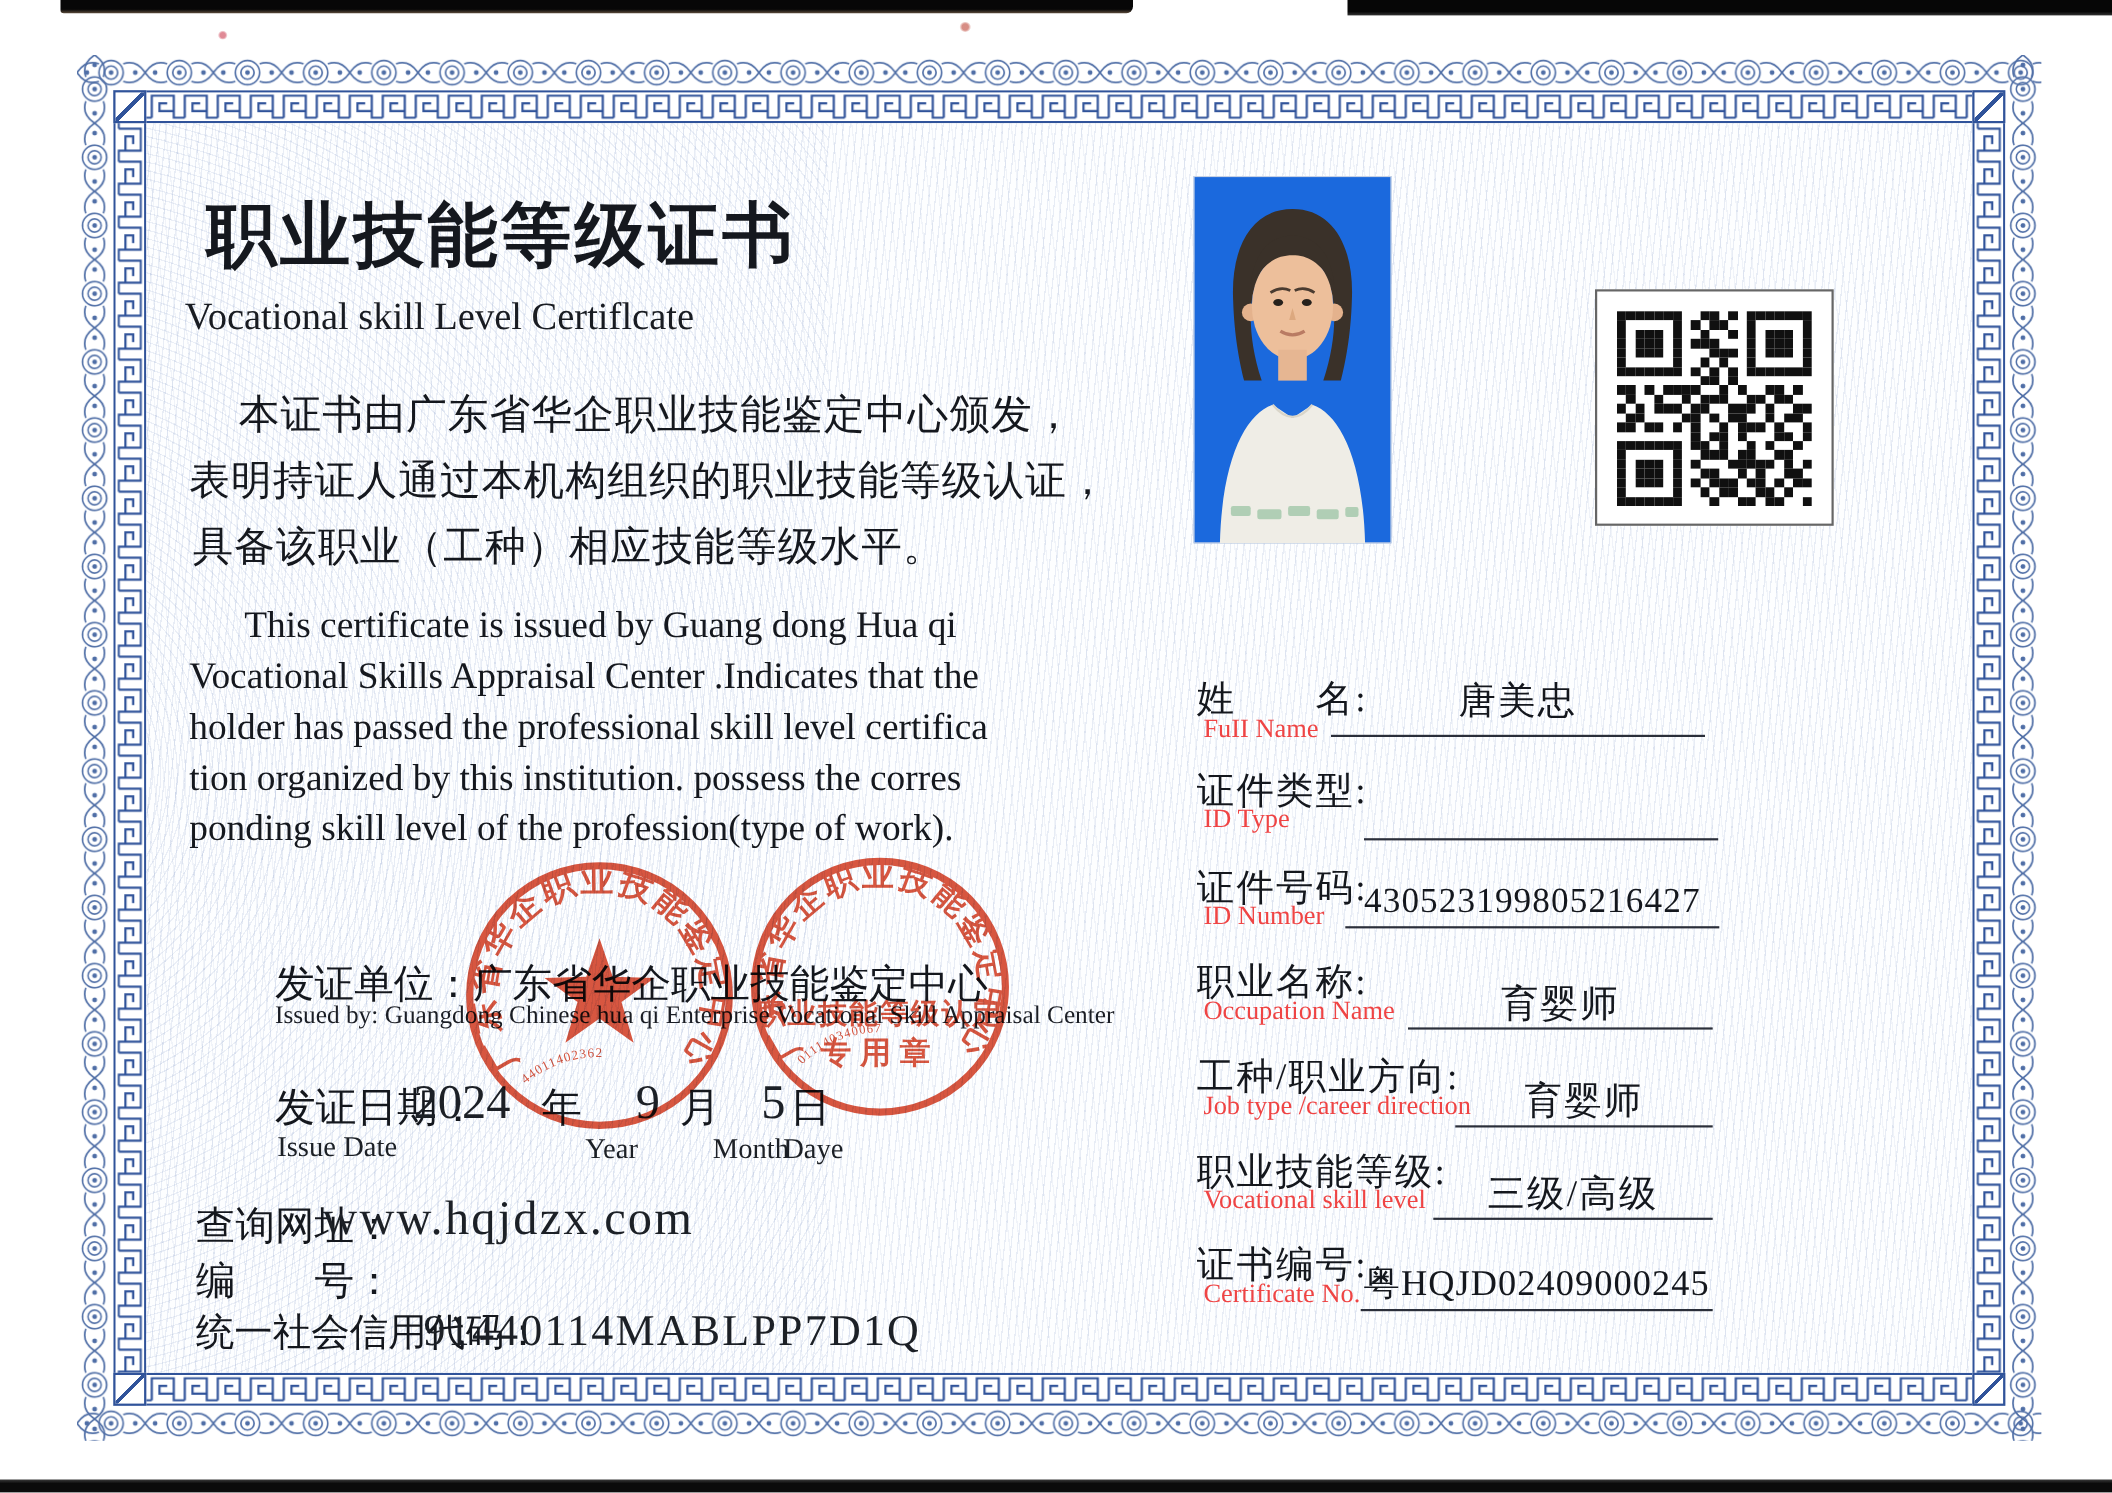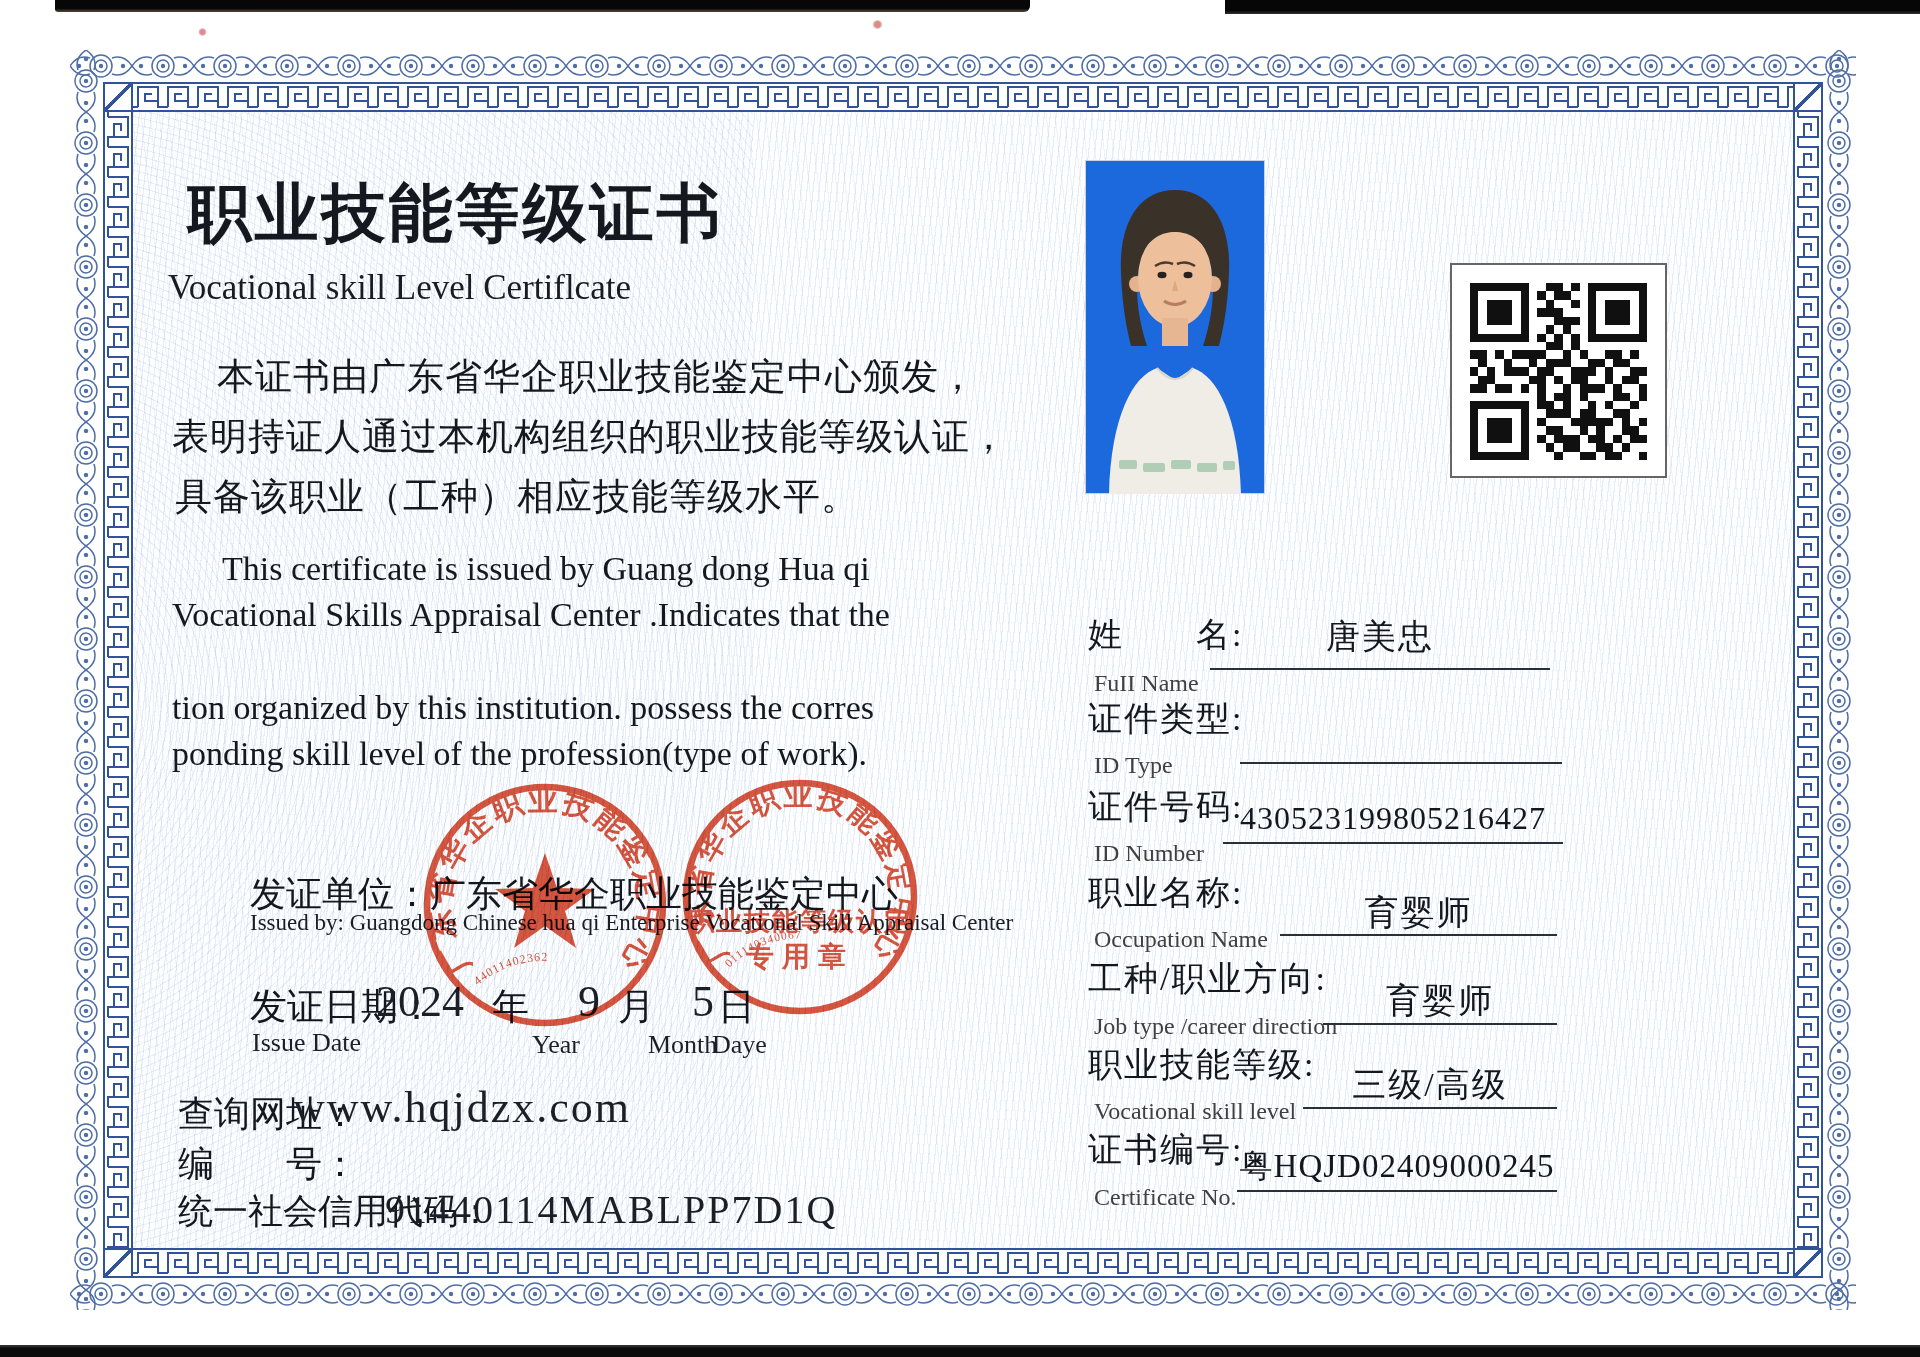--- a/index.html
+++ b/index.html
@@ -37,21 +37,21 @@
   .issuer-en{left:250px;top:910px;font-size:23px;color:#1a1d24;}
   .kai{color:#14171d;}
   .datelbl{font-size:37px;}
   .dateval{font-size:44px;}
   .datesub{font-size:26px;}
   .footlbl{font-size:36px;}
   .footval{font-size:44px;letter-spacing:2px;}
 
   
   .flabel-cn{font-size:34px;letter-spacing:2px;color:#14171d;}
-  .flabel-en{font-size:24px;color:#404040;margin-top:20px;}
+  .flabel-en{font-size:24px;color:#ef4444;}
   .fvalue{position:absolute;text-align:center;font-size:34px;letter-spacing:2px;color:#14171d;}
   .fline{position:absolute;height:2px;background:#2b2f3a;}
 
   
   .qr-frame{left:1450px;top:263px;width:217px;height:215px;background:#fff;border:2px solid #666;box-sizing:border-box;}
   #qr-grid{left:1470px;top:283px;width:177px;height:177px;display:grid;}
   .qm{background:#101010;}
 
   .seals{left:400px;top:750px;mix-blend-mode:multiply;opacity:.9;}
   .photo{left:1085px;top:160px;}
@@ -133,20 +133,21 @@
 
   <div class="abs title nowrap">职业技能等级证书</div>
   <div class="abs subtitle nowrap">Vocational skill Level  Certiflcate</div>
 
   <div class="abs cnline nowrap" style="left:217px;top:352px">本证书由广东省华企职业技能鉴定中心颁发，</div>
   <div class="abs cnline nowrap" style="left:172px;top:412px">表明持证人通过本机构组织的职业技能等级认证，</div>
   <div class="abs cnline nowrap" style="left:175px;top:472px">具备该职业（工种）相应技能等级水平。</div>
 
   <div class="abs enline nowrap" style="left:222px;top:550px">This certificate is issued by Guang dong Hua qi</div>
   <div class="abs enline nowrap" style="left:172px;top:596px">Vocational Skills Appraisal Center .Indicates that the</div>
+  <div class="abs enline nowrap" style="left:172px;top:643px">holder has passed the professional skill level certifica</div>
   <div class="abs enline nowrap" style="left:172px;top:689px">tion organized by this institution. possess the corres</div>
   <div class="abs enline nowrap" style="left:172px;top:735px">ponding  skill level of the profession(type of  work).</div>
 
   <div class="abs issuer-cn nowrap">发证单位：广东省华企职业技能鉴定中心</div>
   <div class="abs issuer-en nowrap">Issued by: Guangdong Chinese hua qi Enterprise Vocational Skill Appraisal Center</div>
 
   <div class="abs kai datelbl nowrap" style="left:250px;top:982px">发证日期：</div>
   <div class="abs dateval nowrap" style="left:376px;top:976px">2024</div>
   <div class="abs kai datelbl nowrap" style="left:492px;top:982px">年</div>
   <div class="abs dateval nowrap" style="left:578px;top:976px">9</div>

